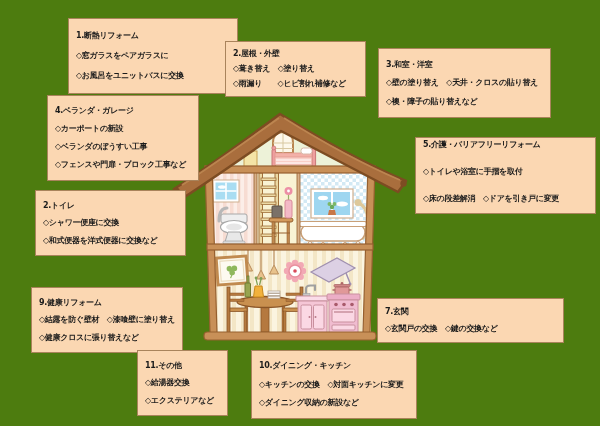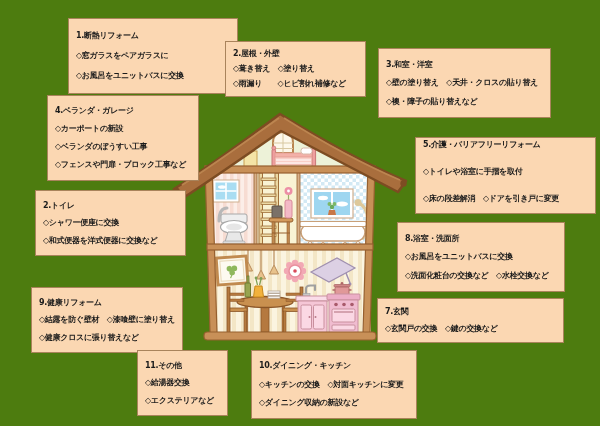--- a/index.html
+++ b/index.html
@@ -309,25 +309,20 @@
     <div class="t">2.トイレ</div>
     <div class="l">◇シャワー便座に交換</div>
     <div class="l">◇和式便器を洋式便器に交換など</div>
   </div>
 
   <div class="box b7">
     <div class="t">7.玄関</div>
     <div class="l">◇玄関戸の交換　◇鍵の交換など</div>
   </div>
 
-  <div class="box b8">
-    <div class="t">8.浴室・洗面所</div>
-    <div class="l">◇お風呂をユニットバスに交換</div>
-    <div class="l">◇洗面化粧台の交換など　◇水栓交換など</div>
-  </div>
 
   <div class="box b9">
     <div class="t">9.健康リフォーム</div>
     <div class="l">◇結露を防ぐ壁材　◇漆喰壁に塗り替え</div>
     <div class="l">◇健康クロスに張り替えなど</div>
   </div>
 
   <div class="box b10">
     <div class="t">10.ダイニング・キッチン</div>
     <div class="l">◇キッチンの交換　◇対面キッチンに変更</div>

